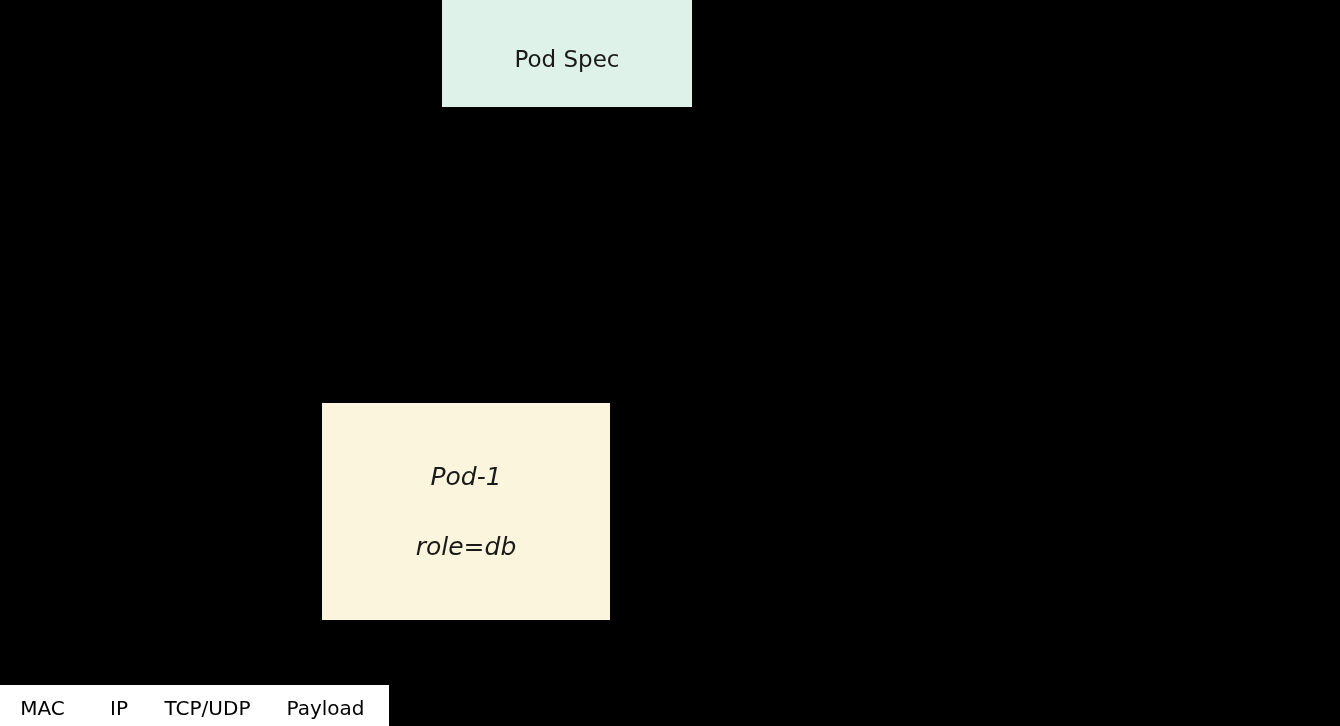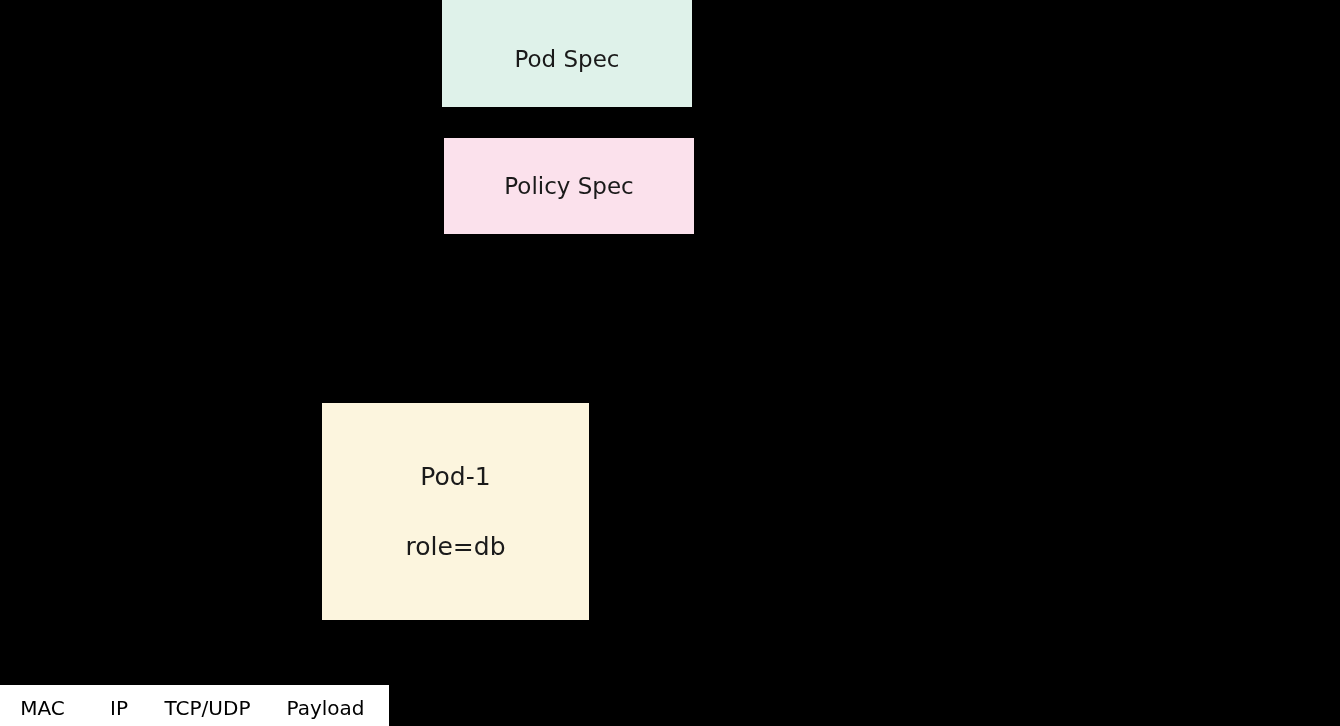--- a/index.html
+++ b/index.html
@@ -54,24 +54,25 @@
     width: 250px;
     height: 96px;
     background: #fbe1ec;
     font-size: 23px;
   }
 
   
   #pod-1 {
     left: 322px;
     top: 391px;
-    width: 267px;
+    width: 288px;
     height: 217px;
     background: #fcf5de;
     font-size: 25px;
+    font-style: italic;
   }
   #pod-1 .line-gap { height: 38px; }
 
   
   #packet-strip {
     position: absolute;
     left: 0px;
     top: 673px;
     height: 46px;
     display: flex;
@@ -96,23 +97,20 @@
 </style>
 </head>
 <body>
 
 <div class="canvas">
 
   <div class="node" id="pod-spec">
     <span>Pod Spec</span>
   </div>
 
-  <div class="node" id="policy-spec">
-    <span>Policy Spec</span>
-  </div>
 
   <div class="node" id="pod-1">
     <span>Pod-1</span>
     <span class="line-gap"></span>
     <span>role=db</span>
   </div>
 
   <div id="packet-strip">
     <div class="packet-cell pc-mac">
       <span>MAC</span>

